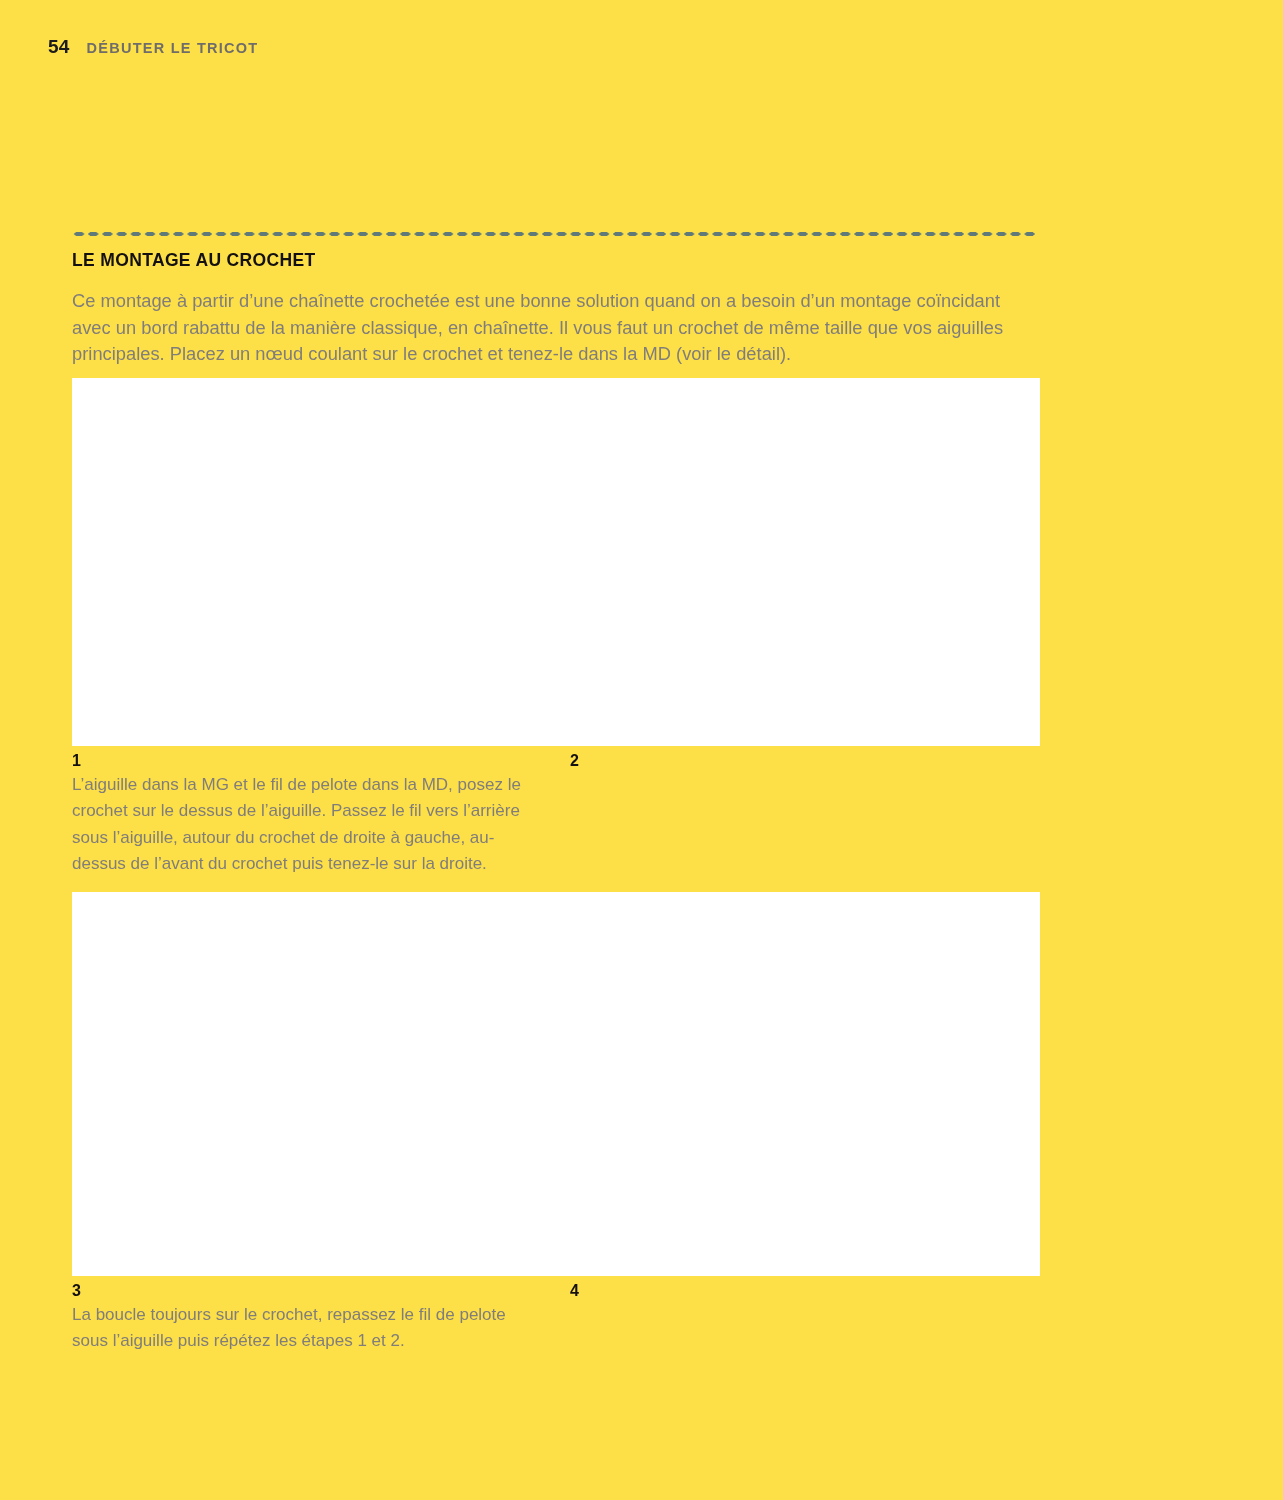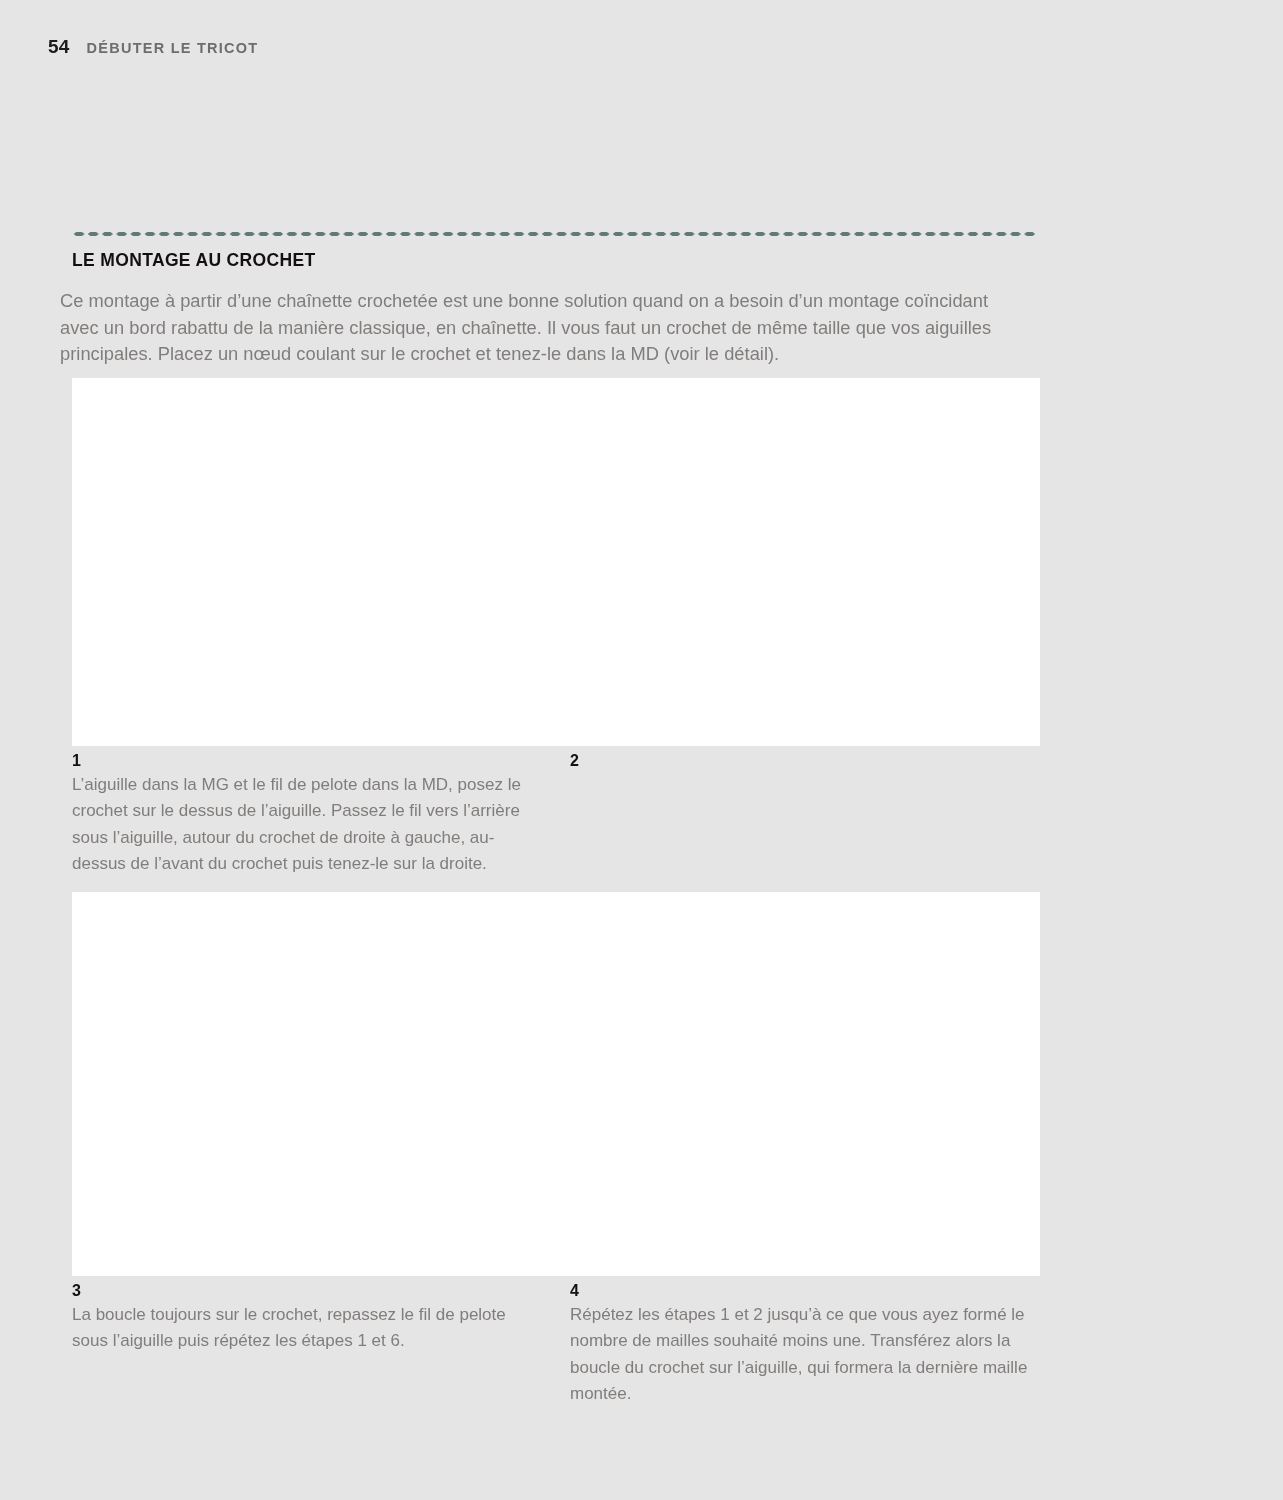--- a/index.html
+++ b/index.html
@@ -12,21 +12,21 @@
     height: 1500px;
     position: relative;
     font-family: "Liberation Sans", sans-serif;
     -webkit-font-smoothing: antialiased;
   }
 
   .page {
     position: relative;
     width: 1283px;
     height: 1500px;
-    background: #e5e5e5;
+    background: #fde047;
     overflow: hidden;
   }
 
   
   .running-header {
     position: absolute;
     left: 48px;
     top: 36px;
     display: flex;
     align-items: baseline;
@@ -64,21 +64,21 @@
     position: absolute;
     left: 72px;
     top: 250px;
     font-size: 17.5px;
     font-weight: bold;
     color: #14100f;
     letter-spacing: 0.35px;
   }
   .intro-paragraph {
     position: absolute;
-    left: 60px;
+    left: 72px;
     top: 288px;
     width: 968px;
     font-size: 18.3px;
     line-height: 26.5px;
     color: #817d7b;
     letter-spacing: 0.02px;
   }
 
   
   .figure-well {
@@ -134,21 +134,20 @@
     <div class="step-num">1</div>
     <div class="step-text">L’aiguille dans la MG et le fil de pelote dans la MD, posez le crochet sur le dessus de l’aiguille. Passez le fil vers l’arrière sous l’aiguille, autour du crochet de droite à gauche, au-dessus de l’avant du crochet puis tenez-le sur la droite.</div>
   </div>
 
   <div class="step step-2">
     <div class="step-num">2</div>
   </div>
 
   <div class="step step-3">
     <div class="step-num">3</div>
-    <div class="step-text">La boucle toujours sur le crochet, repassez le fil de pelote sous l’aiguille puis répétez les étapes 1 et 6.</div>
+    <div class="step-text">La boucle toujours sur le crochet, repassez le fil de pelote sous l’aiguille puis répétez les étapes 1 et 2.</div>
   </div>
 
   <div class="step step-4">
     <div class="step-num">4</div>
-    <div class="step-text">Répétez les étapes 1 et 2 jusqu’à ce que vous ayez formé le nombre de mailles souhaité moins une. Transférez alors la boucle du crochet sur l’aiguille, qui formera la dernière maille montée.</div>
   </div>
 
 </div>
 
 </body></html>

